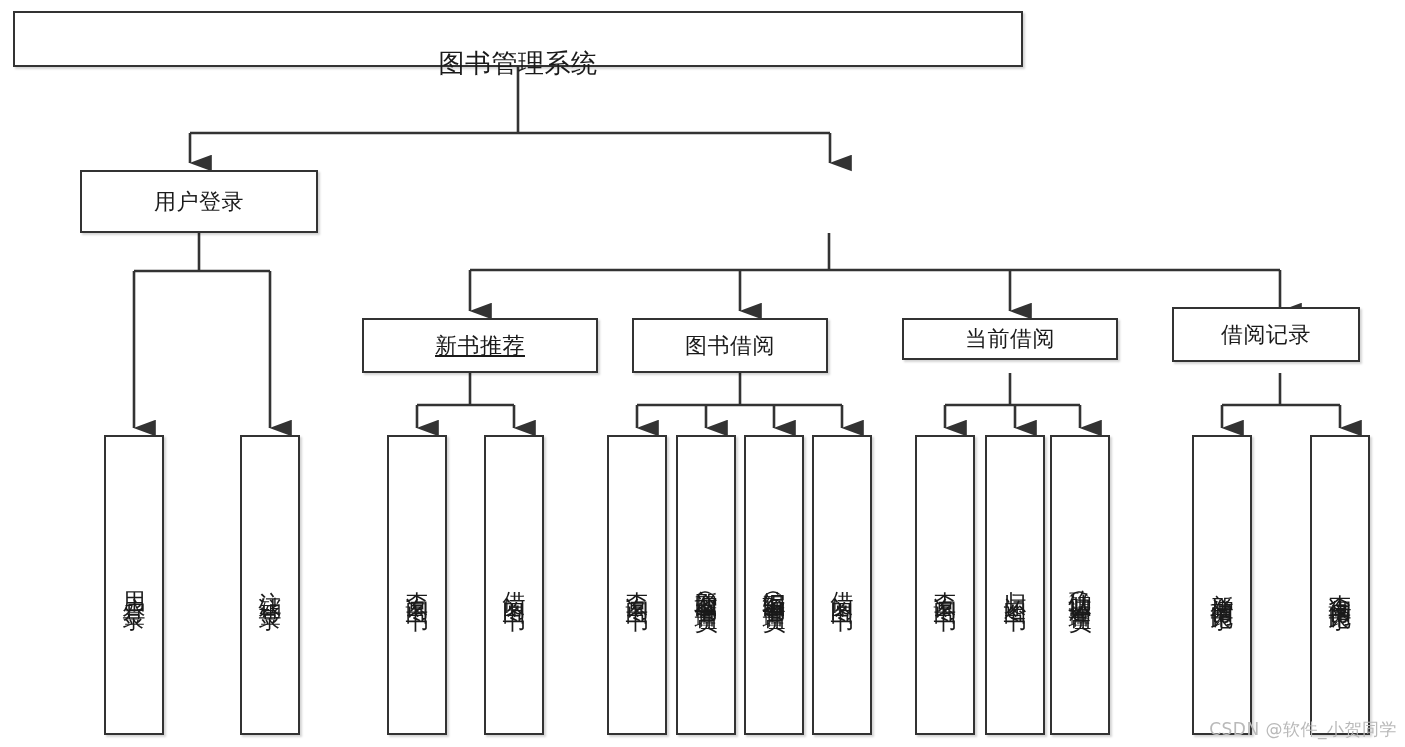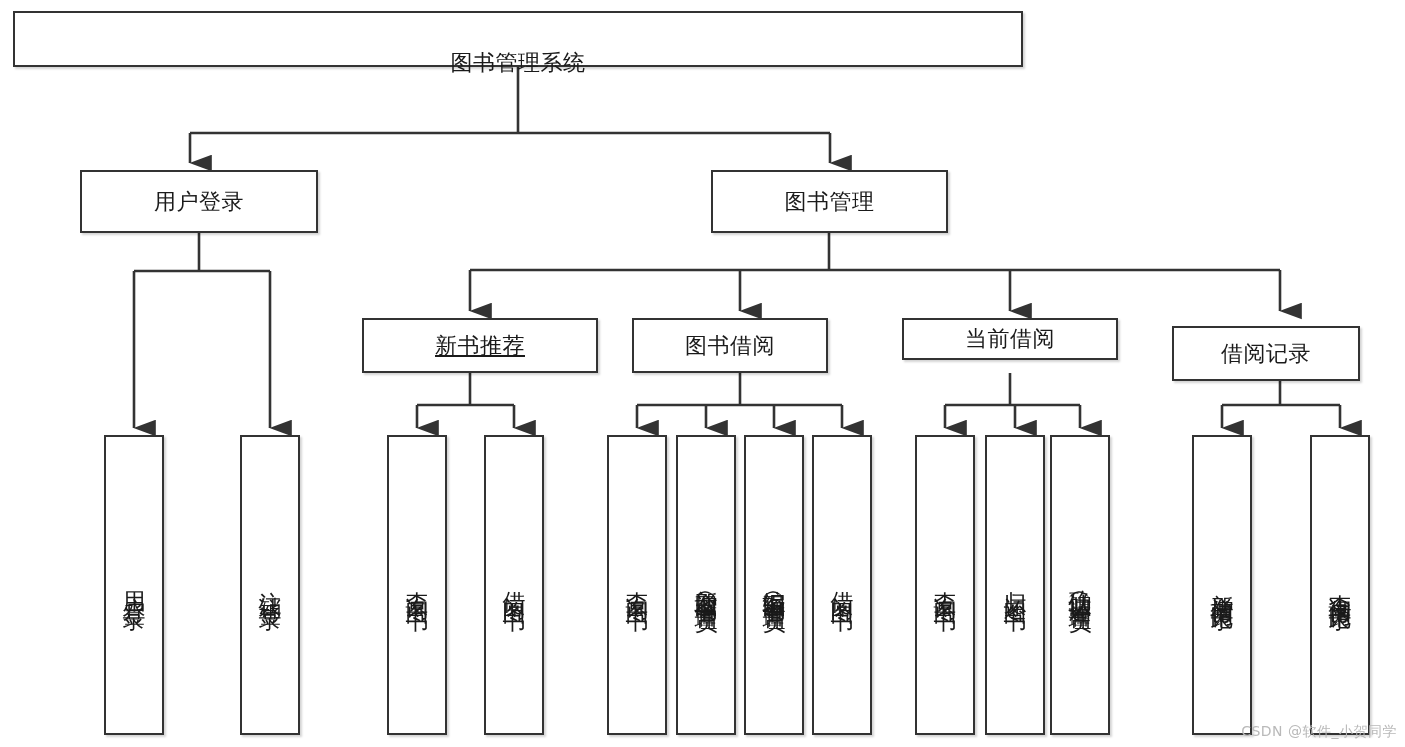--- a/index.html
+++ b/index.html
@@ -43,21 +43,21 @@
     text-align: center;
     line-height: 1.18;
     white-space: nowrap;
   }
   
   .node.h .node-label {
     font-size: 22px;
     letter-spacing: 0.5px;
   }
   .node.root .node-label {
-    font-size: 22px;
+    font-size: 26px;
     margin-top: 48px;
   }
   
   .node.v {
     align-items: center;
     justify-content: center;
     padding: 6px 0;
   }
   .node.v .node-label {
     writing-mode: vertical-rl;
@@ -67,21 +67,21 @@
     letter-spacing: 6px;
     white-space: nowrap;
   }
   .node.v.long .node-label {
     letter-spacing: 3px;
   }
   #watermark {
     position: absolute;
     right: 8px;
     bottom: 6px;
-    font-size: 14px;
+    font-size: 17px;
     color: #b9b9b9;
     letter-spacing: 0.5px;
     z-index: 3;
     white-space: nowrap;
   }
 </style>
 </head>
 <body>
 
 <div id="diagram-root">
@@ -136,34 +136,31 @@
     </g>
   </svg>
 
   <div class="node h root" style="left:13px; top:11px; width:1010px; height:56px;">
     <span class="node-label">图书管理系统</span>
   </div>
 
   <div class="node h" style="left:80px; top:170px; width:238px; height:63px;">
     <span class="node-label">用户登录</span>
   </div>
-  <div class="node h" style="left:711px; top:170px; width:237px; height:63px;">
-    <span class="node-label">图书管理</span>
-  </div>
 
   <div class="node h" style="left:362px; top:318px; width:236px; height:55px;text-decoration:underline;">
     <span class="node-label">新书推荐</span>
   </div>
   <div class="node h" style="left:632px; top:318px; width:196px; height:55px;">
     <span class="node-label">图书借阅</span>
   </div>
   <div class="node h" style="left:902px; top:318px; width:216px; height:42px;">
     <span class="node-label">当前借阅</span>
   </div>
-  <div class="node h" style="left:1172px; top:326px; width:188px; height:55px;">
+  <div class="node h" style="left:1172px; top:307px; width:188px; height:55px;">
     <span class="node-label">借阅记录</span>
   </div>
 
   <div class="node v" style="left:104px; top:435px; width:60px; height:300px;">
     <span class="node-label">用户登录</span>
   </div>
   <div class="node v" style="left:240px; top:435px; width:60px; height:300px;">
     <span class="node-label">注销登录</span>
   </div>
 

